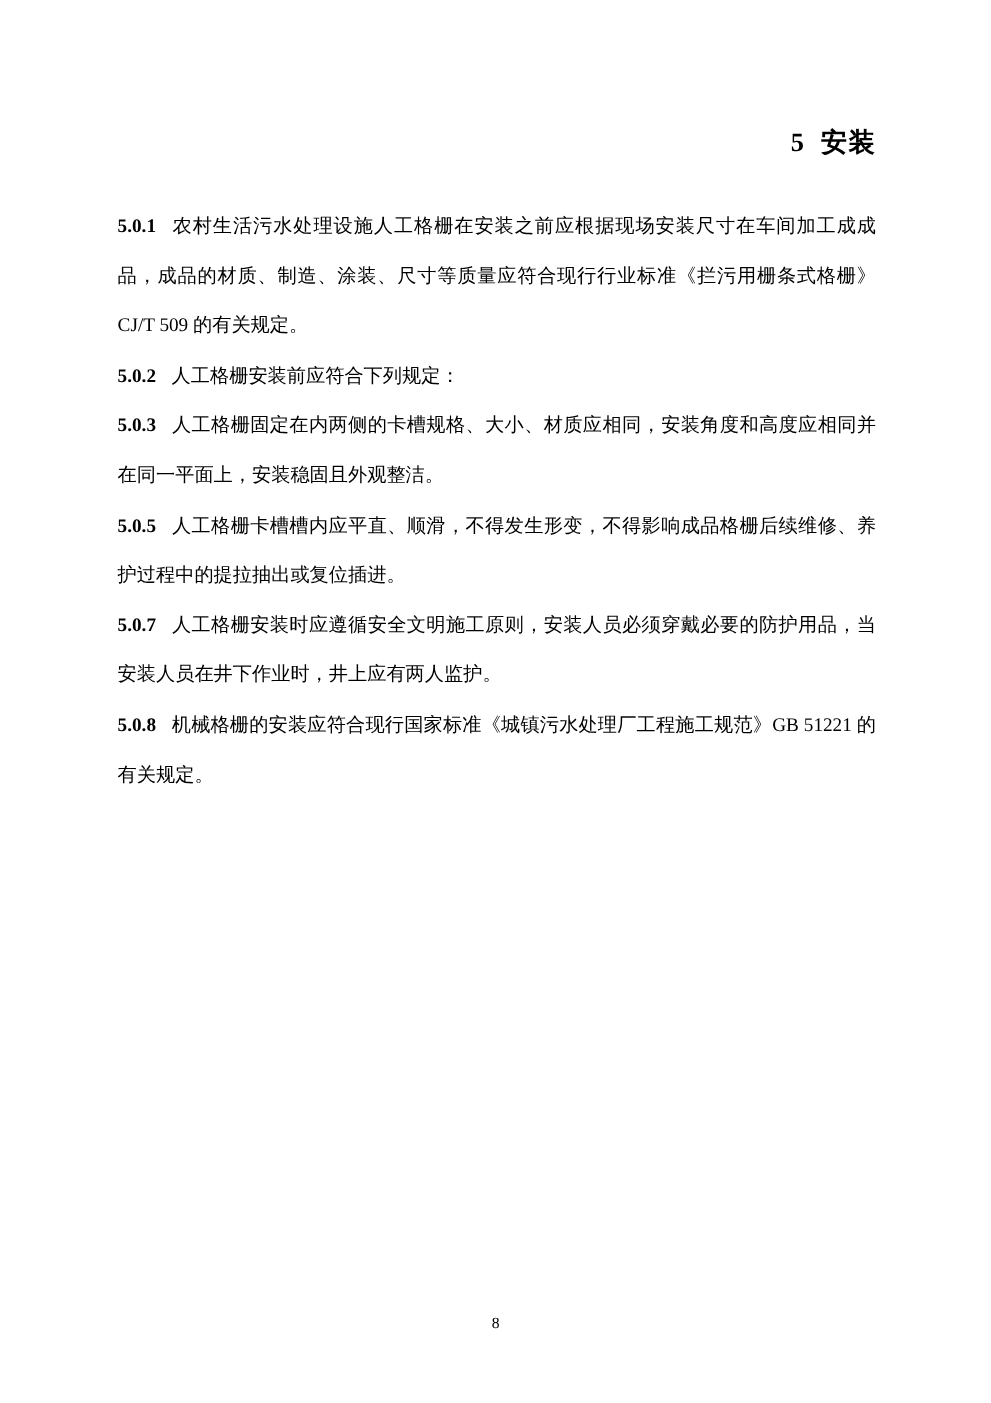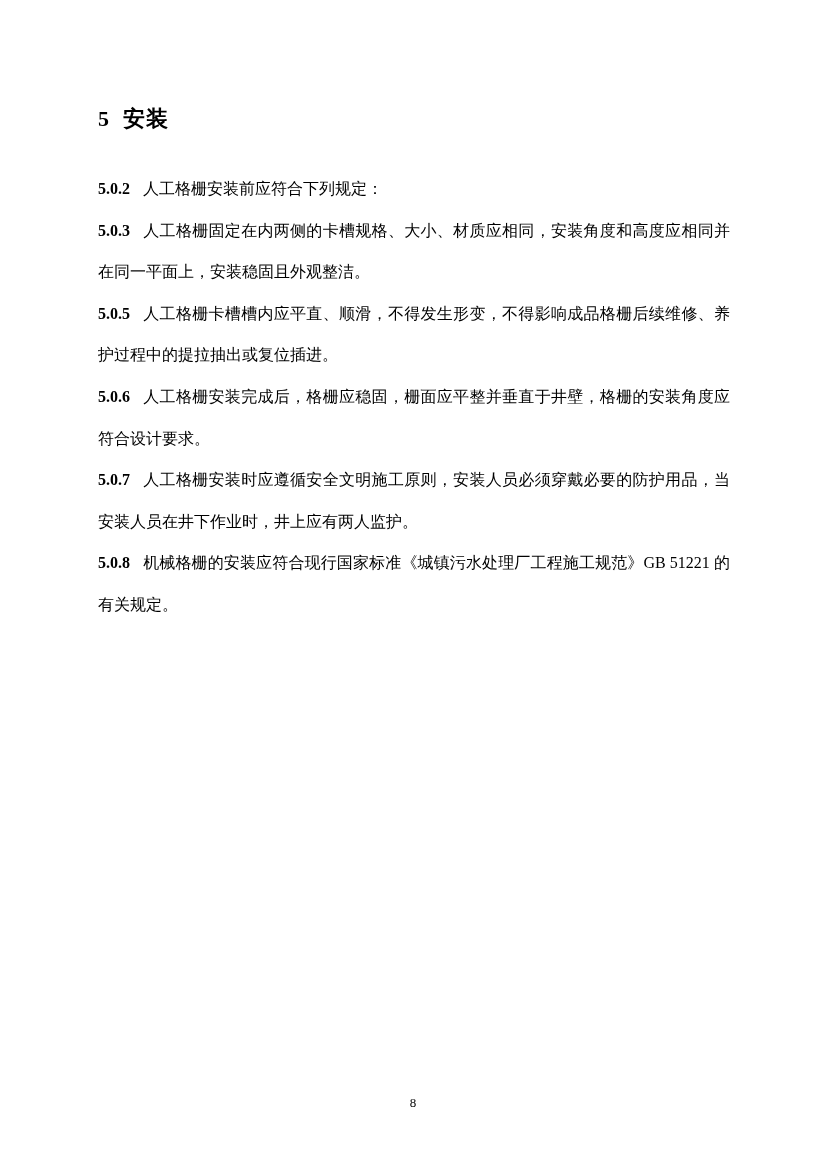--- a/index.html
+++ b/index.html
@@ -14,21 +14,21 @@
     width: 826px;
     height: 1169px;
     margin: 0 auto;
     background: #ffffff;
     box-sizing: border-box;
     padding: 96px 96px 0 98px;
     overflow: hidden;
   }
   .title {
     margin: 8px 0 34px 0;
-    text-align: left;
+    text-align: right;
     font-size: 22px;
     font-weight: bold;
     white-space: pre-wrap;
     letter-spacing: 1px;
   }
   .clause {
     margin: 0;
     font-size: 16px;
     line-height: 2.6;
     text-align: justify;
@@ -53,31 +53,31 @@
     font-size: 13px;
   }
 </style>
 </head>
 <body>
 
 <div class="page">
 
   <h1 class="title">5  安装</h1>
 
+  <p class="clause"><span class="label">5.0.1</span><span>农村生活污水处理设施人工格栅在安装之前应根据现场安装尺寸在车间加工成成品，成品的材质、制造、涂装、尺寸等质量应符合现行行业标准《拦污用栅条式格栅》CJ/T 509 的有关规定。</span></p>
 
   <p class="clause"><span class="label">5.0.2</span><span>人工格栅安装前应符合下列规定：</span></p>
 
 
 
   <p class="clause"><span class="label">5.0.3</span><span>人工格栅固定在内两侧的卡槽规格、大小、材质应相同，安装角度和高度应相同并在同一平面上，安装稳固且外观整洁。</span></p>
 
 
   <p class="clause"><span class="label">5.0.5</span><span>人工格栅卡槽槽内应平直、顺滑，不得发生形变，不得影响成品格栅后续维修、养护过程中的提拉抽出或复位插进。</span></p>
 
-  <p class="clause"><span class="label">5.0.6</span><span>人工格栅安装完成后，格栅应稳固，栅面应平整并垂直于井壁，格栅的安装角度应符合设计要求。</span></p>
 
   <p class="clause"><span class="label">5.0.7</span><span>人工格栅安装时应遵循安全文明施工原则，安装人员必须穿戴必要的防护用品，当安装人员在井下作业时，井上应有两人监护。</span></p>
 
   <p class="clause"><span class="label">5.0.8</span><span>机械格栅的安装应符合现行国家标准《城镇污水处理厂工程施工规范》GB 51221 的有关规定。</span></p>
 
   <div class="page-number">8</div>
 
 </div>
 
 </body></html>

